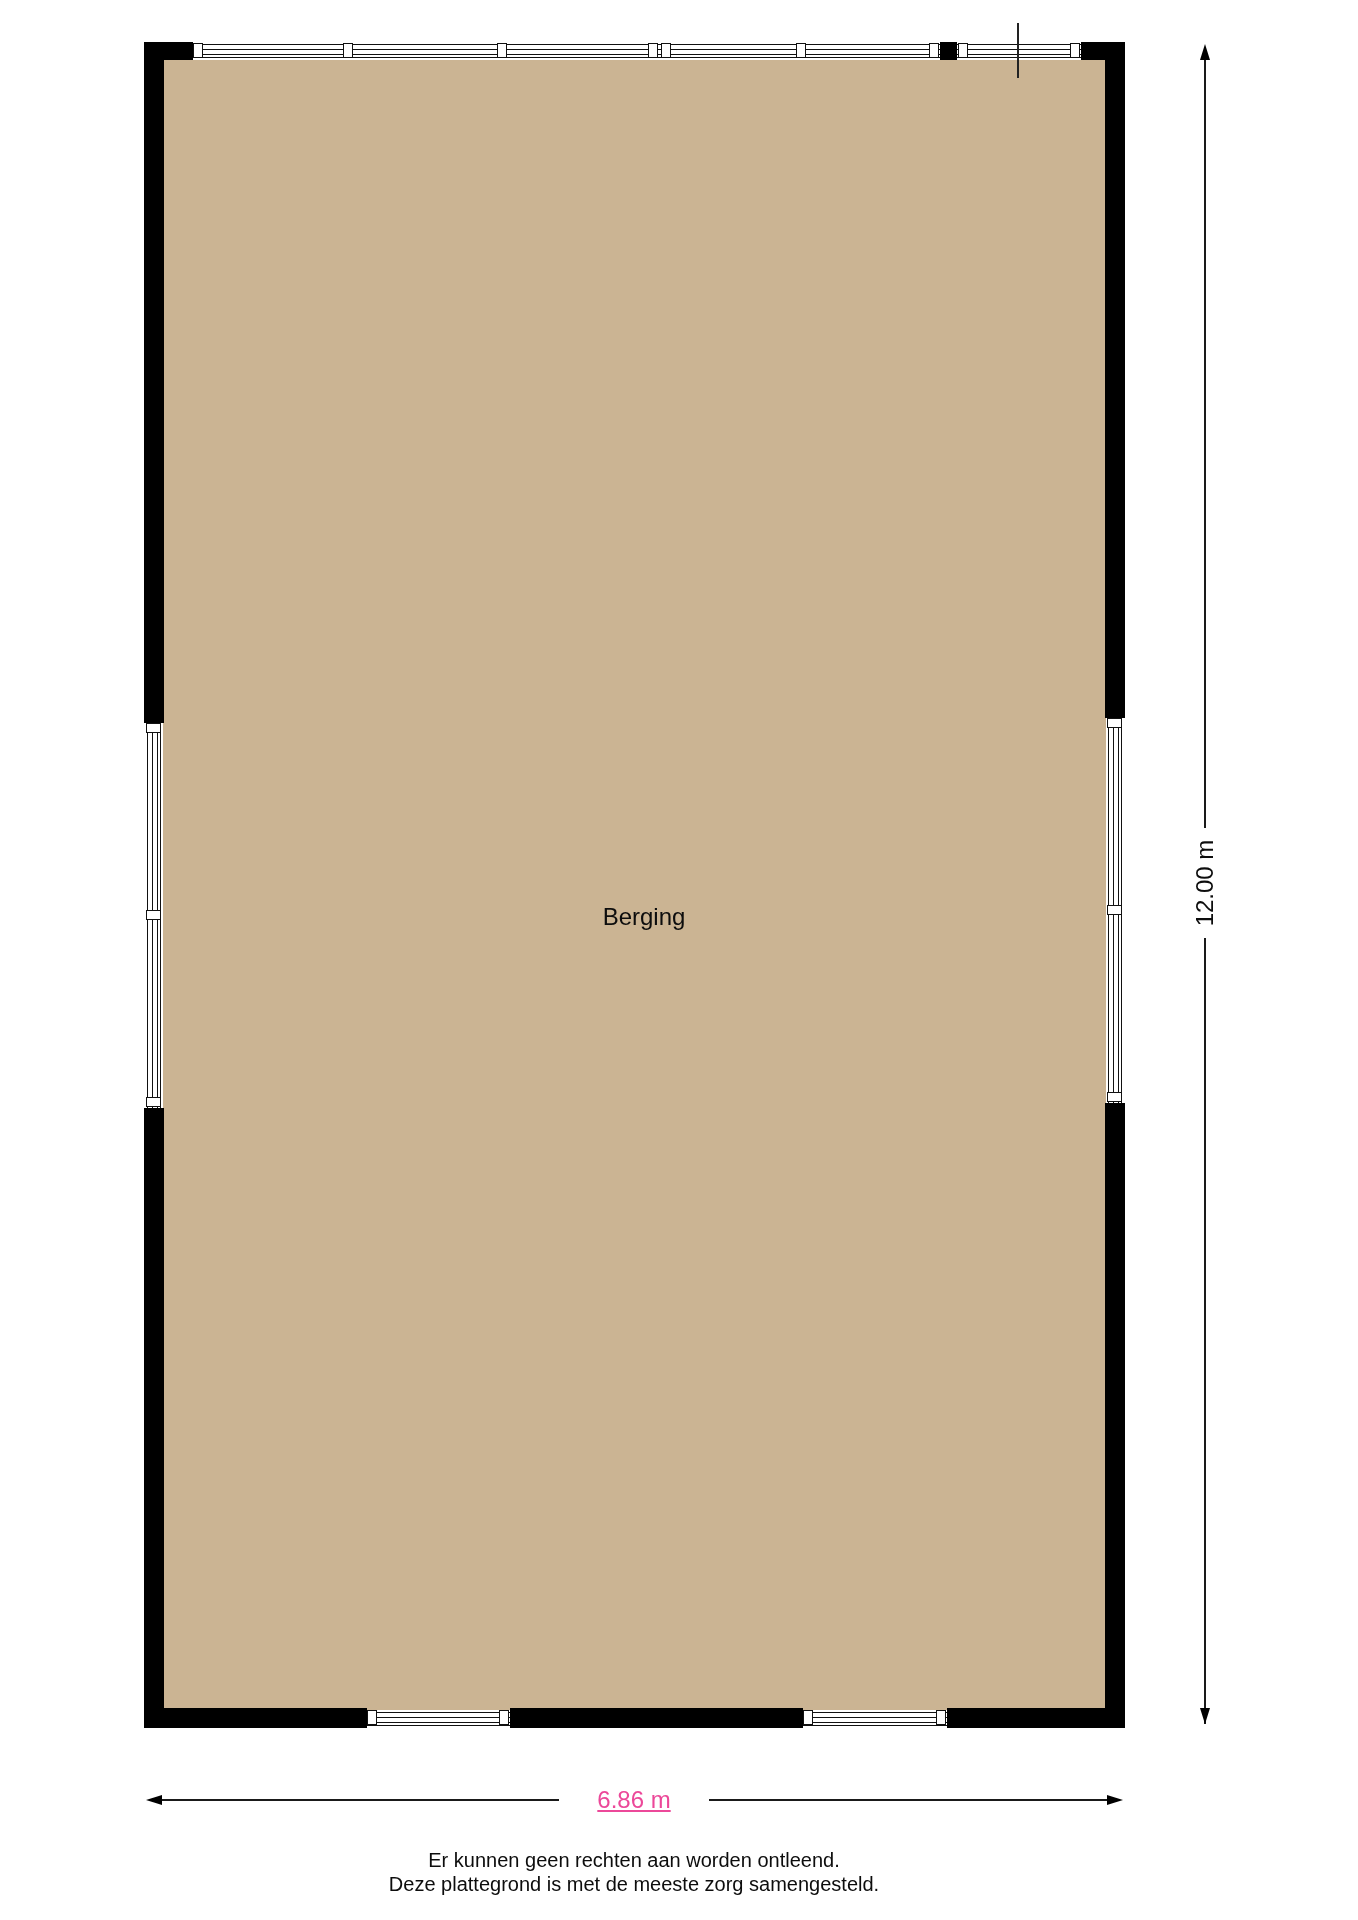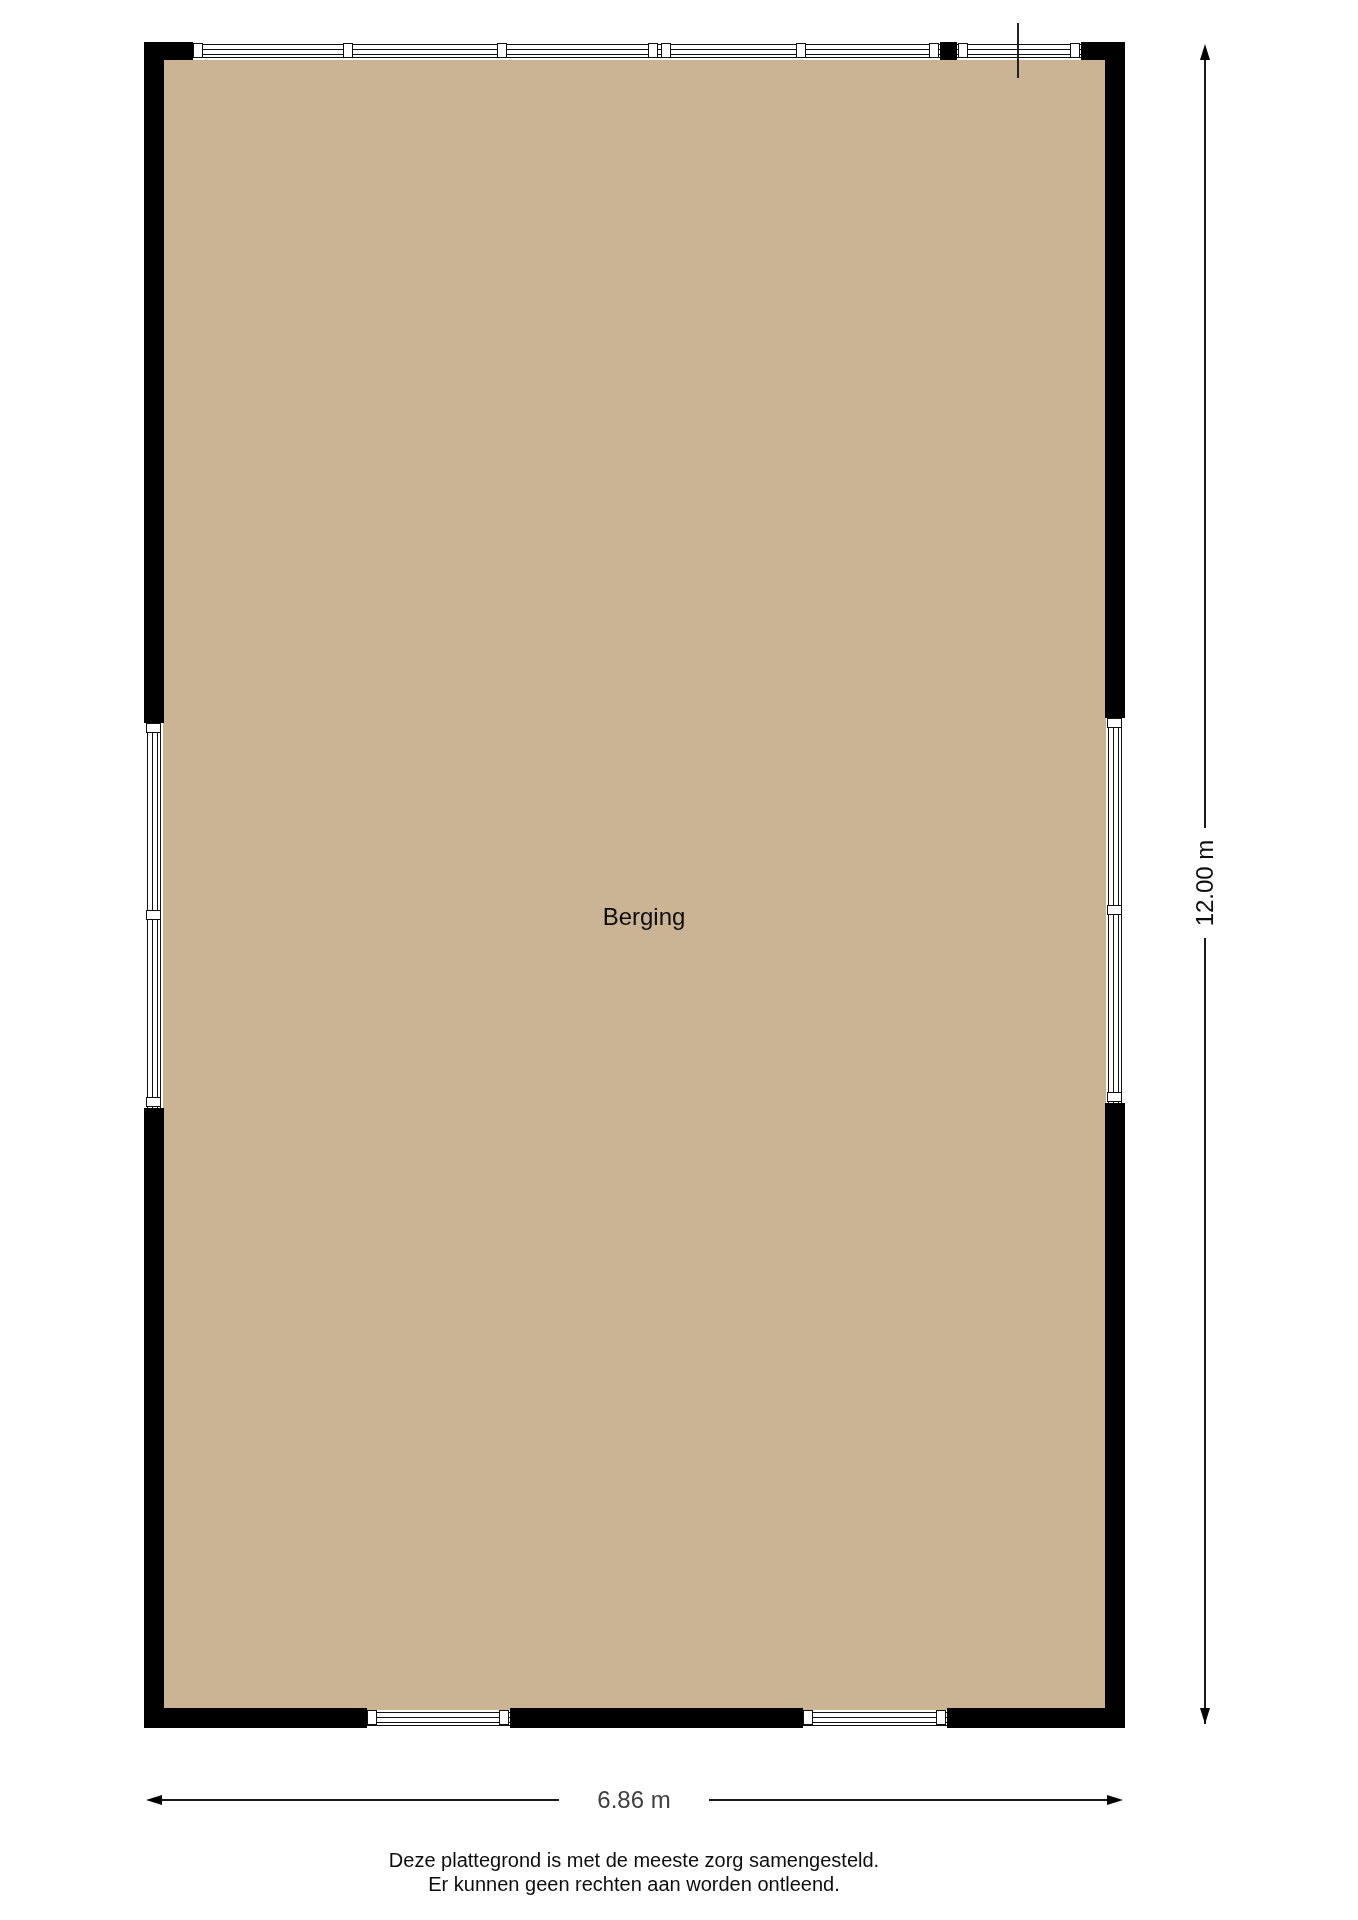--- a/index.html
+++ b/index.html
@@ -40,21 +40,21 @@
   .dim-line-h { position:absolute; left:152px; top:1799px; width:965px; height:2px; background:#1a1a1a; }
   .arrow { position:absolute; width:0; height:0; }
   .arrow-up    { left:1199.5px; top:44px;   border-left:5.5px solid transparent; border-right:5.5px solid transparent; border-bottom:16px solid #000; }
   .arrow-down  { left:1199.5px; top:1708px; border-left:5.5px solid transparent; border-right:5.5px solid transparent; border-top:16px solid #000; }
   .arrow-left  { left:146px;  top:1794.5px; border-top:5.5px solid transparent; border-bottom:5.5px solid transparent; border-right:16px solid #000; }
   .arrow-right { left:1107px; top:1794.5px; border-top:5.5px solid transparent; border-bottom:5.5px solid transparent; border-left:16px solid #000; }
   .dim-label-v { position:absolute; left:1150px; top:870px; width:110px; height:26px;
                  transform:rotate(-90deg); background:#ffffff; text-align:center;
                  font-size:24px; line-height:26px; color:#0d0d0d; z-index:5; }
   .dim-label-h { position:absolute; left:559px; top:1786px; width:150px; height:28px;
-                 background:#ffffff; text-align:center; font-size:24px; line-height:28px; color:#404040; z-index:5; }
+                 background:#ffffff; text-align:center; font-size:24px; line-height:28px; color:#ec4899; z-index:5;text-decoration:underline; }
   
   .disclaimer { position:absolute; left:134px; top:1848px; width:1000px; text-align:center;
                 font-size:20px; line-height:24px; color:#0d0d0d; }
 </style>
 </head>
 <body>
 
 <div class="canvas">
 
   <div class="floor"></div>
@@ -113,17 +113,17 @@
   <div class="arrow arrow-up"></div>
   <div class="arrow arrow-down"></div>
   <div class="dim-label-v">12.00 m</div>
 
   <div class="dim-line-h"></div>
   <div class="arrow arrow-left"></div>
   <div class="arrow arrow-right"></div>
   <div class="dim-label-h">6.86 m</div>
 
   <div class="disclaimer">
+    <div>Er kunnen geen rechten aan worden ontleend.</div>
     <div>Deze plattegrond is met de meeste zorg samengesteld.</div>
-    <div>Er kunnen geen rechten aan worden ontleend.</div>
   </div>
 
 </div>
 
 </body></html>

